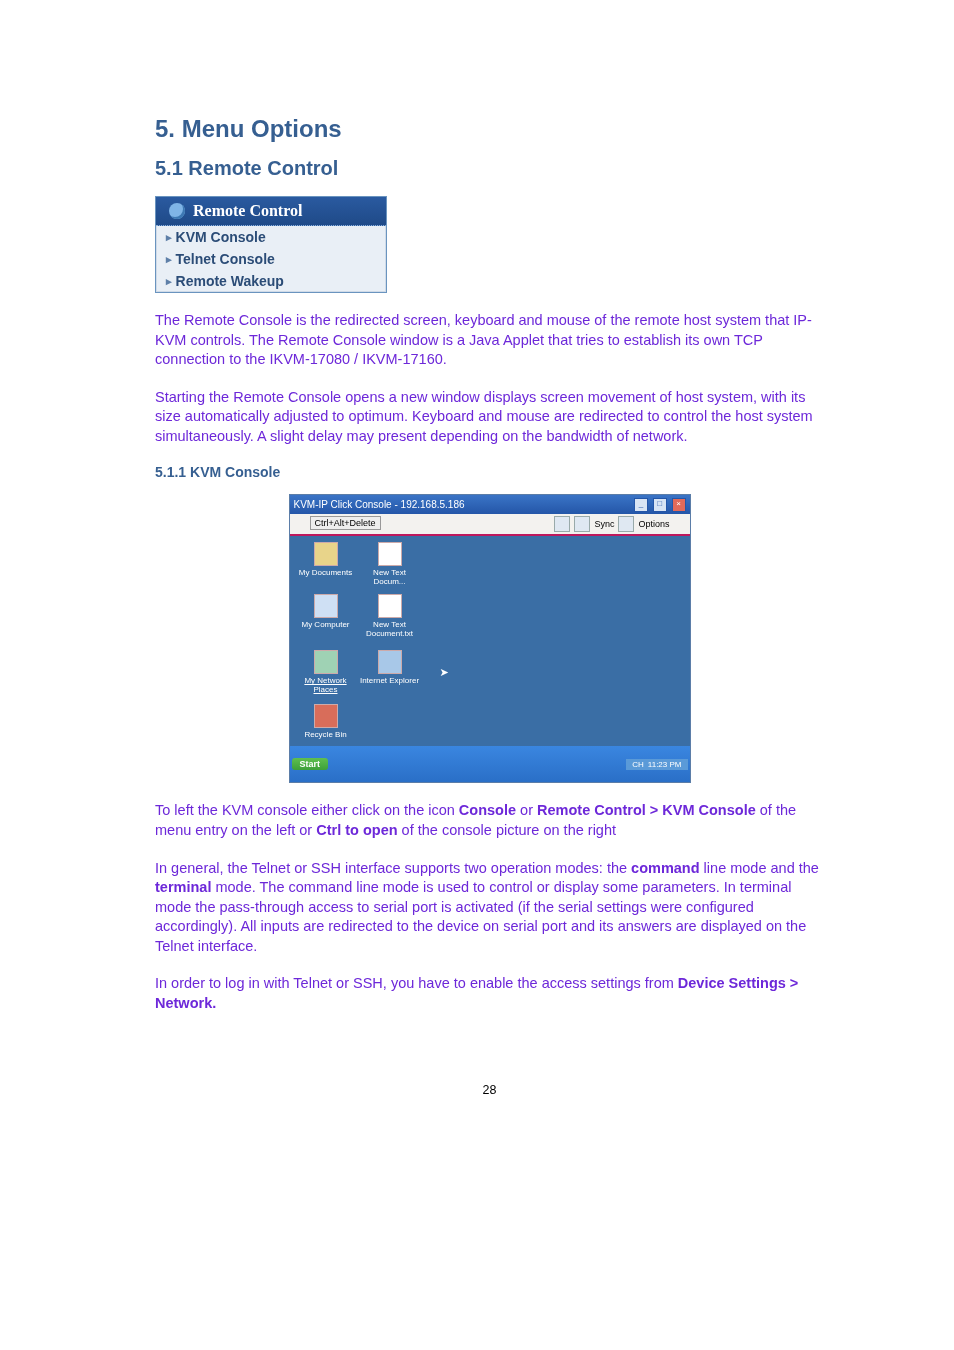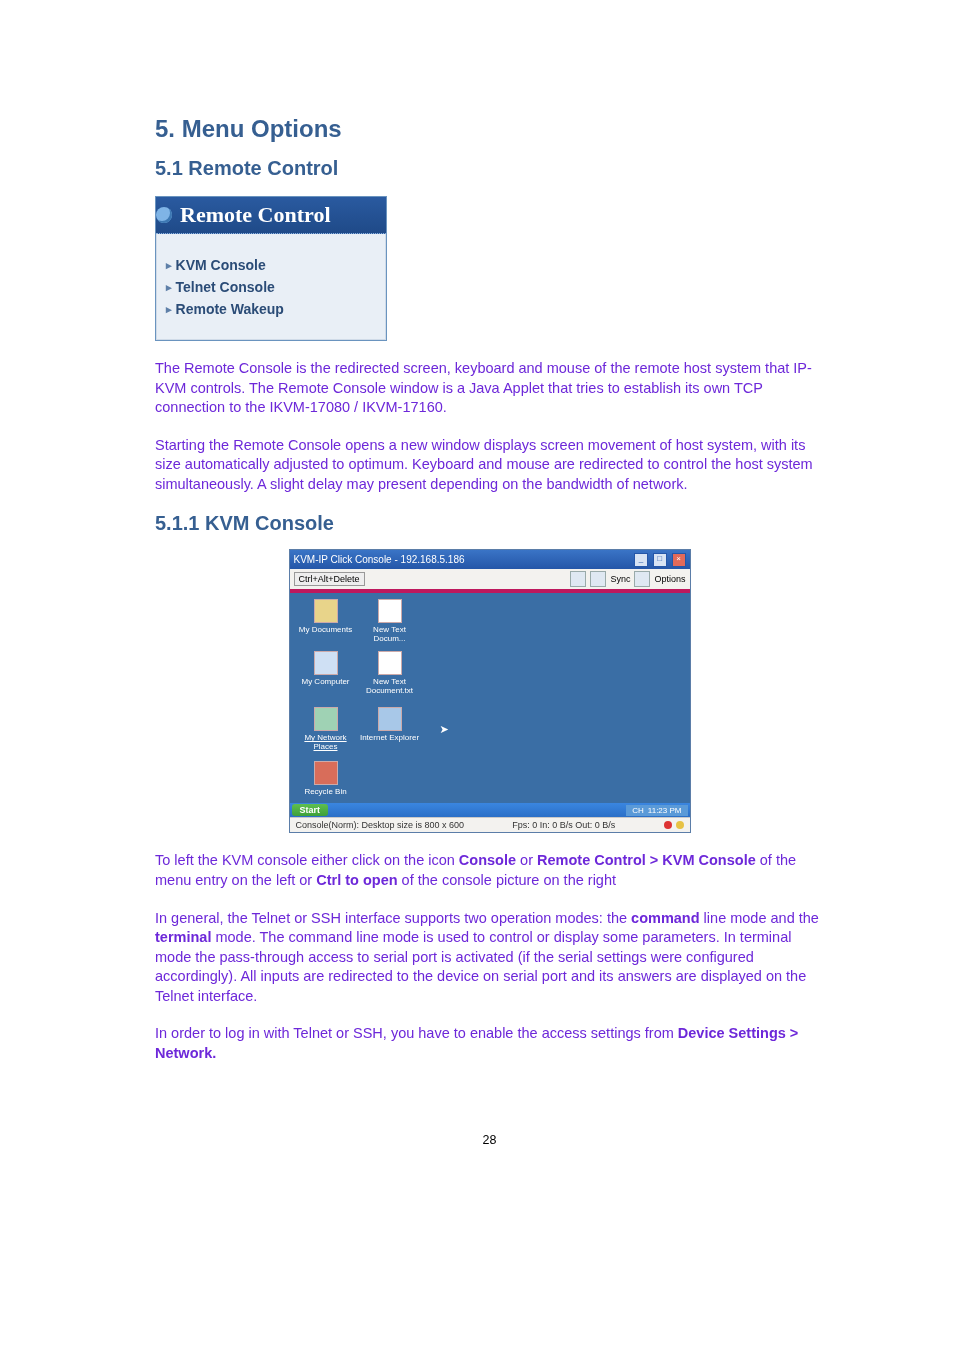--- a/index.html
+++ b/index.html
@@ -20,21 +20,21 @@
     margin: 0 0 14px 0;
   }
   h2.h-sub {
     color: #365f91;
     font-size: 20px;
     font-weight: bold;
     margin: 0 0 16px 0;
   }
   h3.h-sub2 {
     color: #365f91;
-    font-size: 20px;
+    font-size: 14px;
     font-weight: bold;
     margin: 16px 0 14px 0;
   }
   p.body {
     font-size: 14.5px;
     line-height: 1.35;
     margin: 0 0 18px 0;
     color: #6d28d9;
   }
   p.body .bold { font-weight: bold; }
@@ -45,32 +45,32 @@
     border: 1px solid #6a94bf;
     background: #e9eff6;
     margin: 0 0 18px 0;
     box-shadow: 0 0 0 1px #d0dbe8 inset;
   }
   .rc-title {
     background: linear-gradient(#2a5aa0, #1f4a88);
     color: #fff;
     font-family: Georgia, 'Times New Roman', serif;
     font-weight: bold;
-    font-size: 22px;
-    padding: 5px 0;
+    font-size: 16px;
+    padding: 5px 13px;
     border-bottom: 1px dotted #8fb2d9;
     display: flex;
     align-items: center;
     gap: 8px;
   }
   .rc-title .globe {
     width: 16px; height: 16px; background:#7fb4e6; border-radius:50%;
     box-shadow: inset -2px -2px 0 #3d78b3;
   }
-  .rc-list { padding: 20px 0; }
+  .rc-list { padding: 0 0; }
   .rc-item {
     padding: 3px 10px;
     color: #2b4c77;
     font-weight: bold;
     font-size: 14px;
     display:flex; align-items:center; gap:4px;
   }
   .rc-item::before {
     content: "▸";
     color:#5e7fa8;
@@ -91,42 +91,42 @@
     font-size:10px;
     padding:2px 4px;
     display:flex; align-items:center; justify-content:space-between;
   }
   .kvm-titlebar .btns span{
     display:inline-block; width:12px; height:12px; margin-left:2px;
     background:#d8e4f4; border:1px solid #2456a8; font-size:8px; text-align:center; line-height:10px; color:#2456a8;
   }
   .kvm-titlebar .btns .close{ background:#e26a5a; color:#fff;}
   .kvm-toolbar{
-    background:#f3f2ef; padding:2px 4px; display:flex; align-items:center; justify-content:space-between;
-    border-bottom:4px solid #be185d;
+    background:#f3f2ef; padding:2px 20px; display:flex; align-items:flex-start; justify-content:space-between;
+    border-bottom:2px solid #be185d;
   }
   .kvm-toolbar .cad{
     border:1px solid #999; background:#eee; padding:1px 4px; font-size:9px;
   }
   .kvm-toolbar .right{ display:flex; gap:4px; align-items:center;}
   .kvm-toolbar .icon{ width:14px; height:14px; border:1px solid #9aa; background:#dfe8f2;}
   .kvm-desktop{
     background:#3a6ea5; height:210px; position:relative; color:#fff;
   }
   .dicon{ position:absolute; text-align:center; width:60px; font-size:8px;}
   .dicon .ico{ width:22px; height:22px; margin:0 auto 2px; background:#e8d48a; border:1px solid #caa;}
   .dicon.txt .ico{ background:#fff;}
   .dicon.comp .ico{ background:#cfe0f4;}
   .dicon.net .ico{ background:#9fd2b4;}
   .dicon.ie .ico{ background:#a8c8e8;}
   .dicon.bin .ico{ background:#d86d5a;}
   .cursor-arrow{ position:absolute; left:150px; top:130px; color:#fff; font-size:11px;}
   .kvm-taskbar{
     background: linear-gradient(#3a86e0, #2a6fc7);
-    height:14px; display:flex; align-items:center; padding:0 2px;
+    height:36px; display:flex; align-items:center; padding:0 2px;
     justify-content:space-between;
   }
   .kvm-taskbar .start{
     background: linear-gradient(#5fbf4f,#3da03a);
     color:#fff; font-size:9px; font-weight:bold; padding:1px 8px; border-radius:3px;
   }
   .kvm-taskbar .tray{
     background:#5a9ad8; color:#fff; font-size:8px; padding:1px 6px;
     display:flex; align-items:center; gap:4px;margin-left:12px;
   }
@@ -217,28 +217,20 @@
       </div>
       <span class="cursor-arrow">➤</span>
     </div>
     <div class="kvm-taskbar">
       <span class="start">Start</span>
       <span class="tray">
         <span>CH</span>
         <span>11:23 PM</span>
       </span>
     </div>
-    <div class="kvm-status">
-      <span>Console(Norm): Desktop size is 800 x 600</span>
-      <span>Fps: 0 In: 0 B/s Out: 0 B/s</span>
-      <span class="dots">
-        <span class="dot r"></span>
-        <span class="dot y"></span>
-      </span>
-    </div>
   </div>
 
   <p class="body">
     <span>To left the KVM console either click on the icon </span><span class="bold">Console</span><span> or </span><span class="bold">Remote Control &gt; KVM Console</span><span> of the menu entry on the left or </span><span class="bold">Ctrl to open</span><span> of the console picture on the right</span>
   </p>
 
 
   <p class="body">
     <span>In general, the Telnet or SSH interface supports two operation modes: the </span><span class="bold">command</span><span> line mode and the </span><span class="bold">terminal</span><span> mode. The command line mode is used to control or display some parameters. In terminal mode the pass-through access to serial port is activated (if the serial settings were configured accordingly). All inputs are redirected to the device on serial port and its answers are displayed on the Telnet interface.</span>
   </p>

